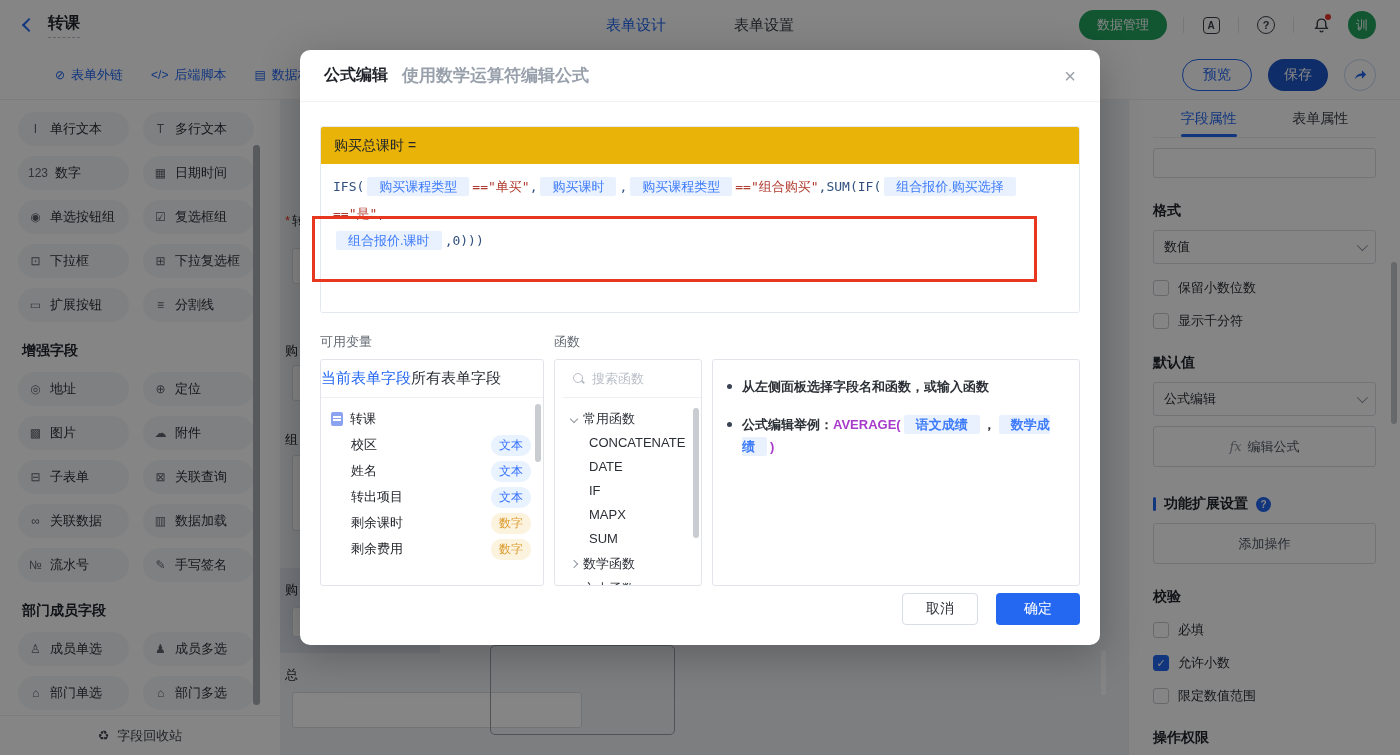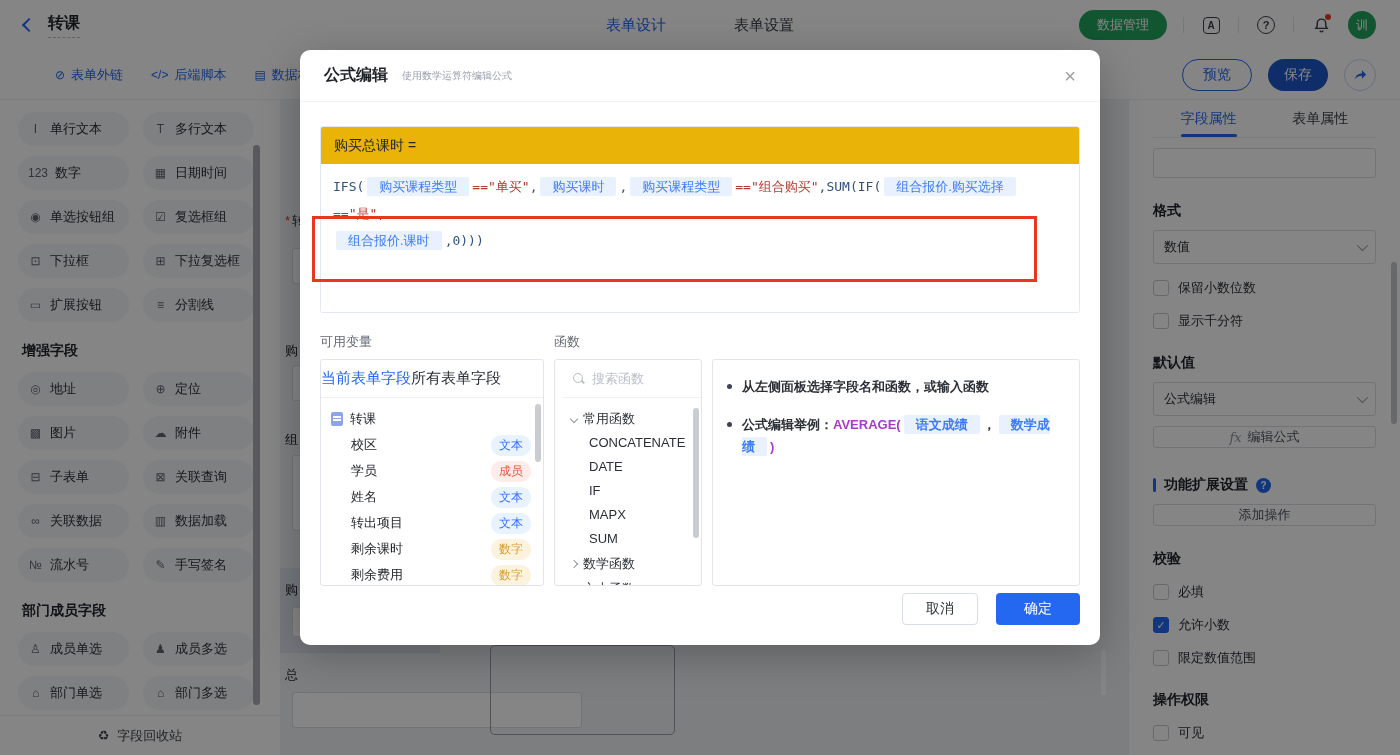--- a/index.html
+++ b/index.html
@@ -60,33 +60,33 @@
   .rp-tab { font-size:14px; color:#3a3f47; cursor:pointer; position:relative; height:100%; display:flex; align-items:center; }
   .rp-tab.active { color:#2468f2; }
   .rp-tab.active::after { content:""; position:absolute; left:50%; transform:translateX(-50%); bottom:0; width:56px; height:3px; background:#2468f2; border-radius:2px; }
   .rp-input { height:30px; border:1px solid #d8dce3; border-radius:3px; margin-top:10px; background:#fff; }
   .rp-label { font-size:14px; font-weight:bold; color:#1f2329; margin-top:24px; }
   .rp-select { height:34px; border:1px solid #d8dce3; border-radius:3px; display:flex; align-items:center; justify-content:space-between; padding:0 10px; margin-top:10px; color:#2b2f36; cursor:pointer; }
   .chev-dn { width:8px; height:8px; border-right:1.5px solid #8f959e; border-bottom:1.5px solid #8f959e; transform:rotate(45deg) translateY(-2px); }
   .rp-check { display:flex; align-items:center; gap:9px; color:#2b2f36; margin-top:15px; cursor:pointer; }
   .cb { width:16px; height:16px; border:1px solid #c6cad1; border-radius:3px; background:#fff; display:flex; align-items:center; justify-content:center; font-size:11px; color:#fff; flex:none; }
   .cb.checked { background:#2468f2; border-color:#2468f2; }
-  .rp-btn { height:22px; border:1px solid #d8dce3; border-radius:3px; background:#fff; display:flex; align-items:center; justify-content:center; gap:6px; color:#4e5561; margin-top:10px; font-size:13px; cursor:pointer; width:100%; }
+  .rp-btn { height:41px; border:1px solid #d8dce3; border-radius:3px; background:#fff; display:flex; align-items:center; justify-content:center; gap:6px; color:#4e5561; margin-top:10px; font-size:13px; cursor:pointer; width:100%; }
   .fx { font-family:"DejaVu Serif",serif; font-style:italic; color:#8f959e; font-size:13px; }
   .rp-sec { display:flex; align-items:center; gap:8px; margin-top:28px; font-size:14px; font-weight:bold; color:#1f2329; }
   .rp-sec::before { content:""; width:3px; height:14px; background:#2468f2; border-radius:2px; }
   .q-mini { width:15px; height:15px; background:#2468f2; color:#fff; border-radius:50%; font-size:10px; font-weight:bold; display:flex; align-items:center; justify-content:center; }
   .rp-thumb { position:absolute; right:3px; top:162px; width:6px; height:162px; background:#c4c7cc; border-radius:3px; }
 
   
   .overlay { position:absolute; inset:0; background:rgba(0,0,0,0.48); z-index:10; }
   .modal { position:absolute; left:300px; top:50px; width:800px; height:595px; background:#fff; border-radius:10px; z-index:20; box-shadow:0 10px 40px rgba(0,0,0,.25); }
   .m-hd { height:52px; display:flex; align-items:center; padding:0 24px; border-bottom:1px solid #f0f1f3; }
   .m-title { font-size:16px; font-weight:bold; color:#1f2329; }
-  .m-sub { font-size:10px; color:#98a0ab; margin-left:14px; }
+  .m-sub { font-size:17px; color:#98a0ab; margin-left:14px;font-weight:bold; }
   .m-close { margin-left:auto; font-size:20px; color:#9aa0a6; cursor:pointer; line-height:1; }
   .m-body { padding:24px 20px 0; position:relative; }
 
   .editor { border:1px solid #e3e8ee; border-radius:3px; overflow:hidden; }
   .ed-hd { height:37px; background:#eab308; display:flex; align-items:center; padding:0 13px; font-size:14px; color:#23262b; }
   .ed-bd { height:148px; padding:9px 12px; font-family:"DejaVu Sans Mono",monospace; font-size:13px; line-height:27px; background:#fff; cursor:text; }
   .tk-fn,.tk-plain { color:#31507d; }
   .tk-red { color:#b03a2e; }
   .tk-chip { background:#e8f1fd; color:#3e7bfa; padding:2px 12px; border-radius:2px; margin:0 3px; font-family:"Liberation Sans",sans-serif; cursor:pointer; }
   .annotation { position:absolute; left:12px; top:114px; width:725px; height:66px; border:3px solid #e8371f; pointer-events:none; z-index:5; }
@@ -411,24 +411,20 @@
         <div class="v-list" id="varList">
             <div class="v-root">
               <span class="doc-ic"></span>
               <span>转课</span>
             </div>
             <div class="v-row">
               <span>校区</span>
               <span class="bdg bdg-text">文本</span>
             </div>
             <div class="v-row">
-              <span>学员</span>
-              <span class="bdg bdg-member">成员</span>
-            </div>
-            <div class="v-row">
               <span>姓名</span>
               <span class="bdg bdg-text">文本</span>
             </div>
             <div class="v-row">
               <span>转出项目</span>
               <span class="bdg bdg-text">文本</span>
             </div>
             <div class="v-row">
               <span>剩余课时</span>
               <span class="bdg bdg-number">数字</span>

